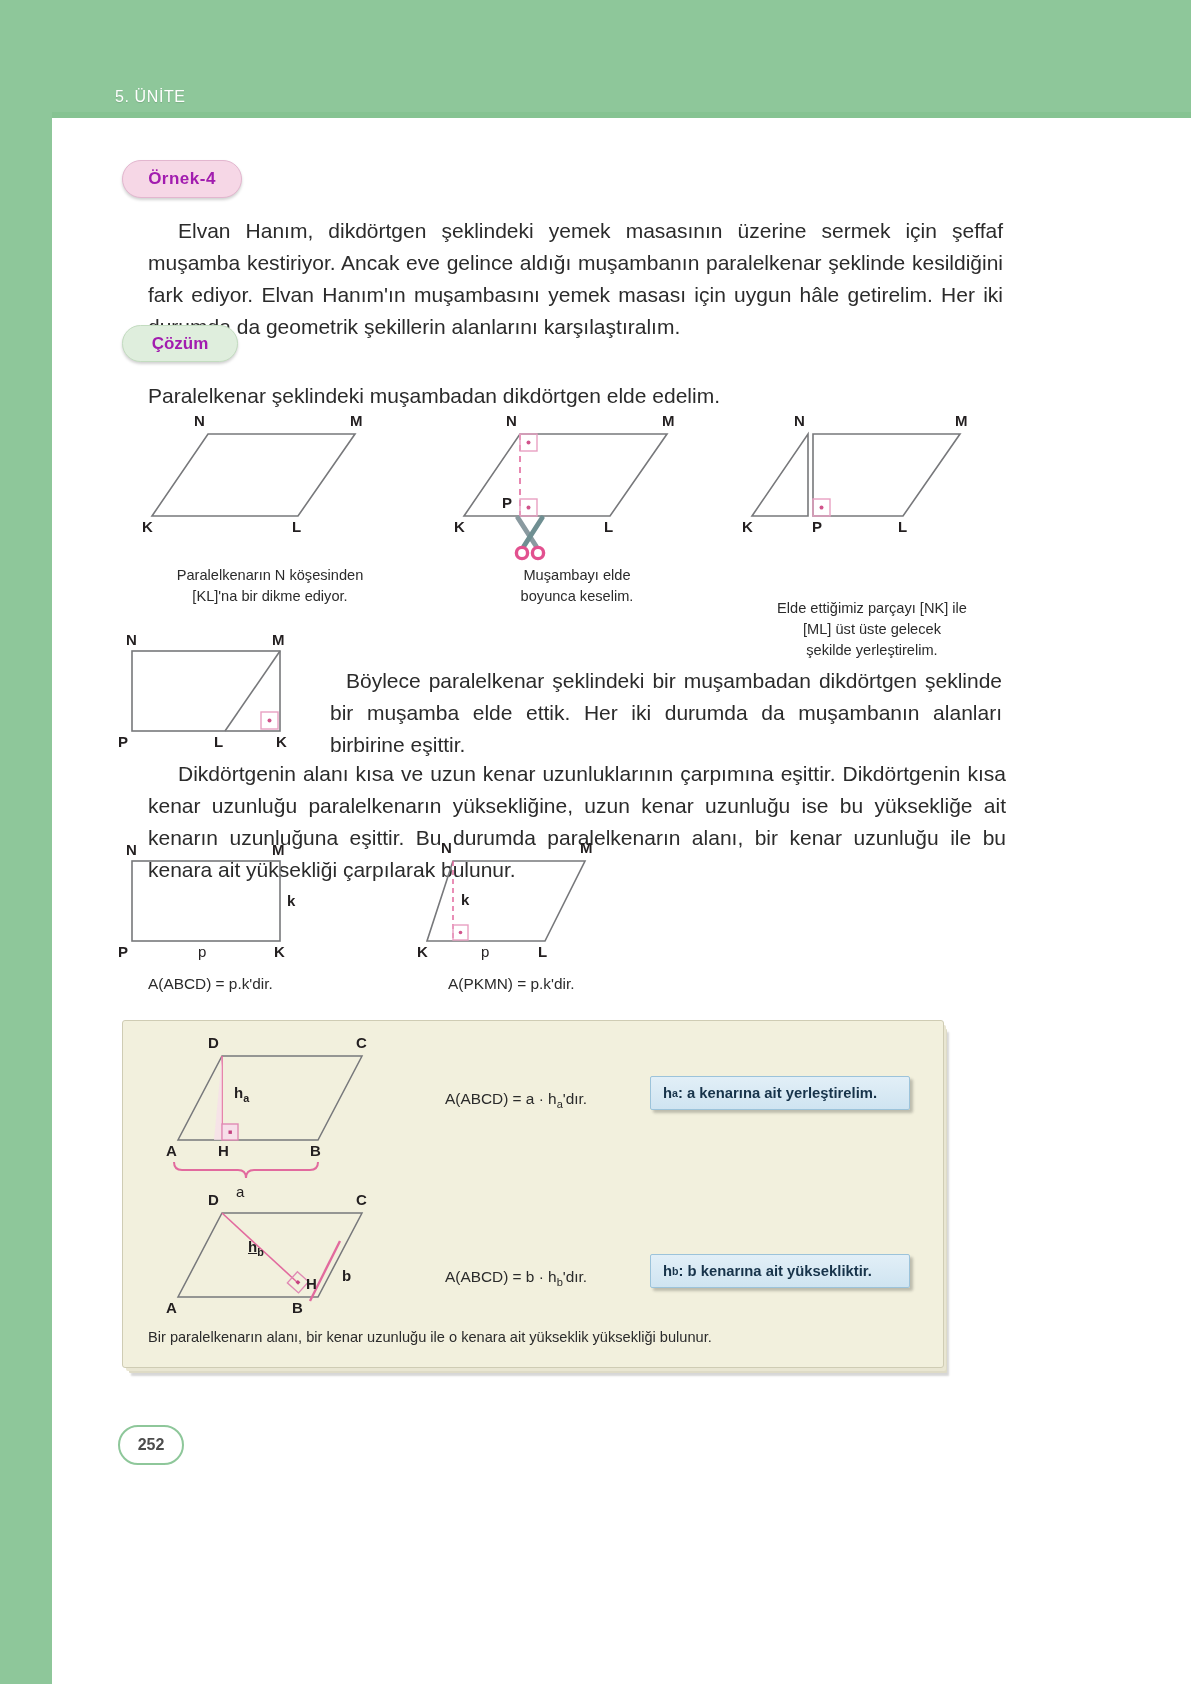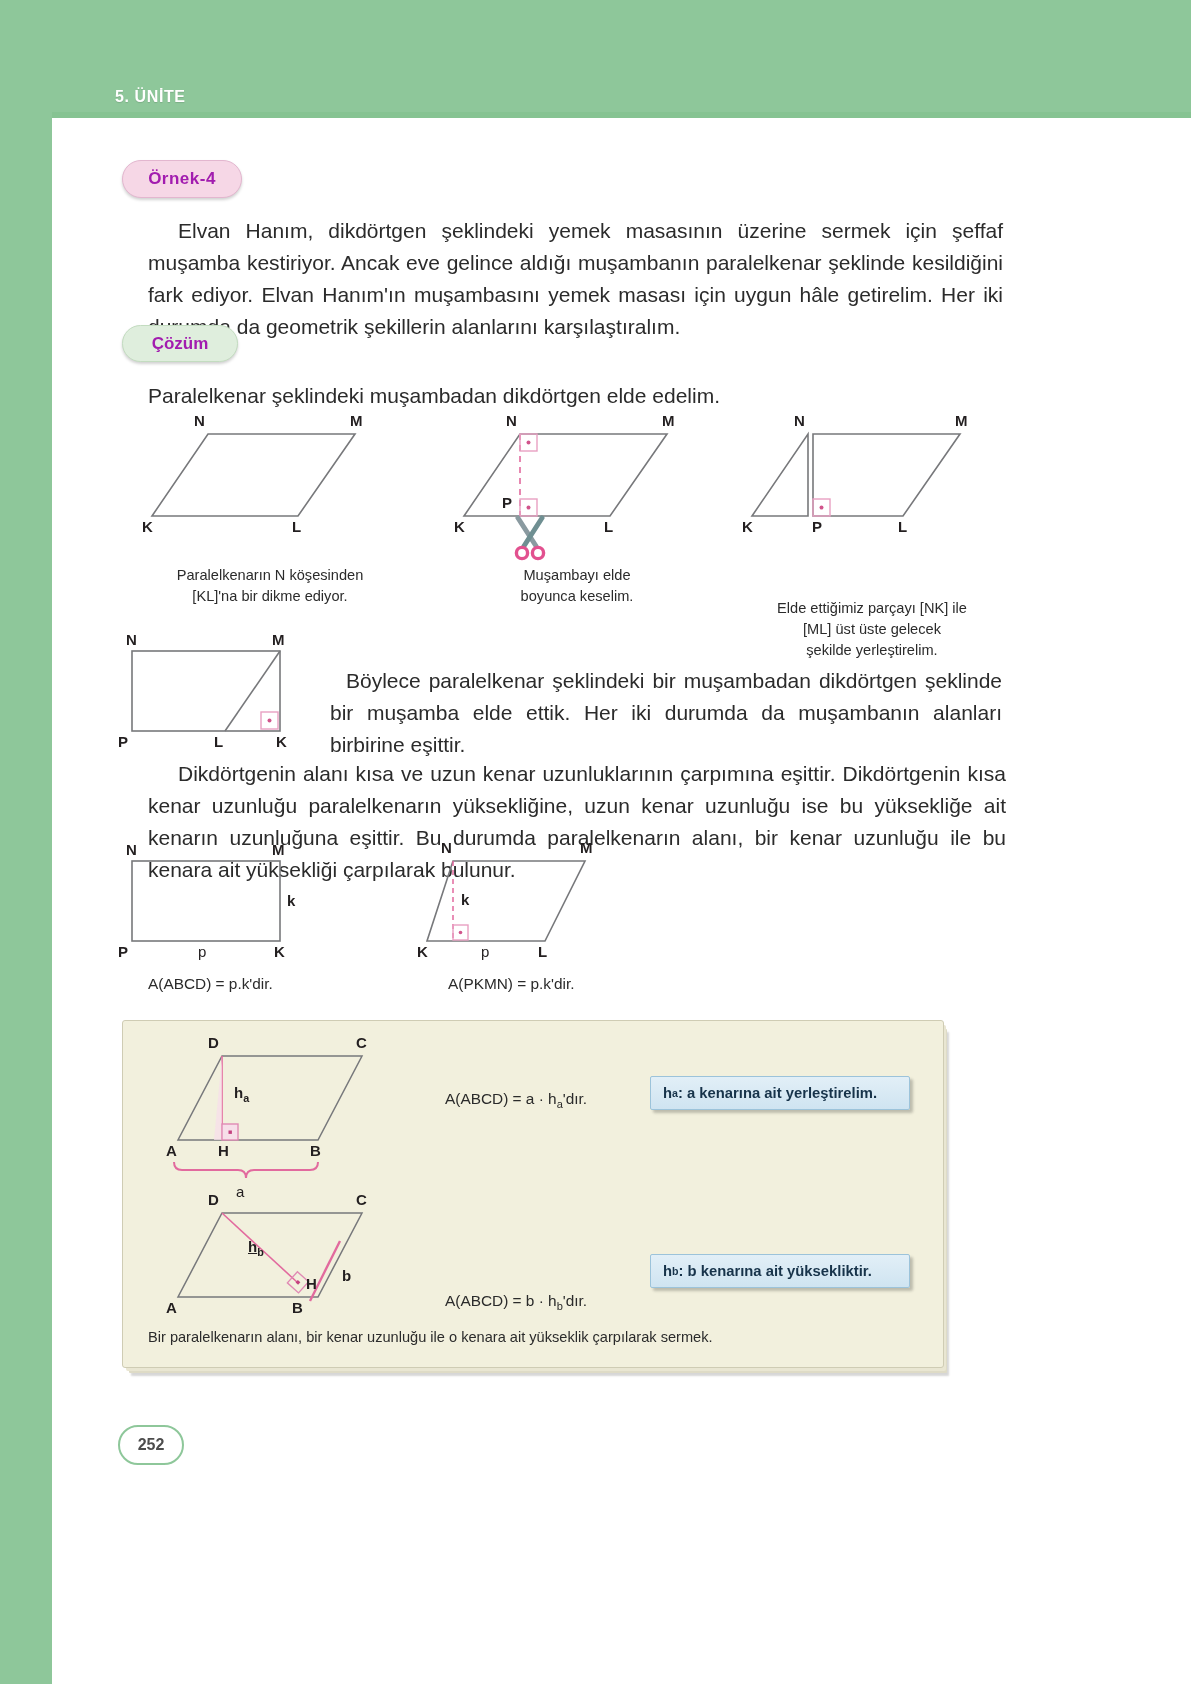--- a/index.html
+++ b/index.html
@@ -27,21 +27,21 @@
   .top-green-band:after{
     content:""; position:absolute; left:0; bottom:0; width:1191px; height:6px;
     background:#7fbf8d; opacity:.55;
   }
   .white-sheet {
     position:absolute; left:52px; top:118px; width:1139px; height:1450px;
     background:#ffffff;
   }
   .unit-label {
     position:absolute; left:115px; top:88px;
-    font-size:16px; font-weight:bold; color:#ffffff;
+    font-size:16px; font-weight:normal; color:#ffffff;
     letter-spacing:.6px;
     text-shadow:0 1px 1px rgba(0,0,0,.13);
   }
   
   .badge {
     position:absolute;
     display:flex; align-items:center; justify-content:center;
     font-weight:bold; color:#a21caf;
     border-radius:22px;
     box-shadow:0 2px 3px rgba(0,0,0,.18);
@@ -294,25 +294,25 @@
   <span class="vlabel" style="left:186px; top:-14px;">C</span>
   <span class="vlabel" style="left:-4px; top:94px;">A</span>
   <span class="vlabel" style="left:122px; top:94px;">B</span>
   <span class="vlabel" style="left:136px; top:70px;">H</span>
   <span class="vlabel" style="left:78px; top:33px;text-decoration:underline;">
     <span>h</span><sub>b</sub>
   </span>
   <span class="vlabel" style="left:172px; top:62px;">b</span>
 </div>
 
-<div class="formula" style="left:445px; top:1268px;margin-top:24px;">
+<div class="formula" style="left:445px; top:1268px;">
   <span>A(ABCD) = b · h</span><sub>b</sub><span>'dır.</span>
 </div>
 
 <div class="callout" style="left:650px; top:1254px; width:260px; height:34px;">
   <span>h</span>
     <sub>b</sub>
     <span> : b kenarına ait yüksekliktir.</span>
 </div>
 
-<div class="para para-foot">Bir paralelkenarın alanı, bir kenar uzunluğu ile o kenara ait yükseklik çarpılarak sermek.</div>
+<div class="para para-foot">Bir paralelkenarın alanı, bir kenar uzunluğu ile o kenara ait yükseklik yüksekliği bulunur.</div>
 
 <div class="pagenum">252</div>
 
 </body></html>

